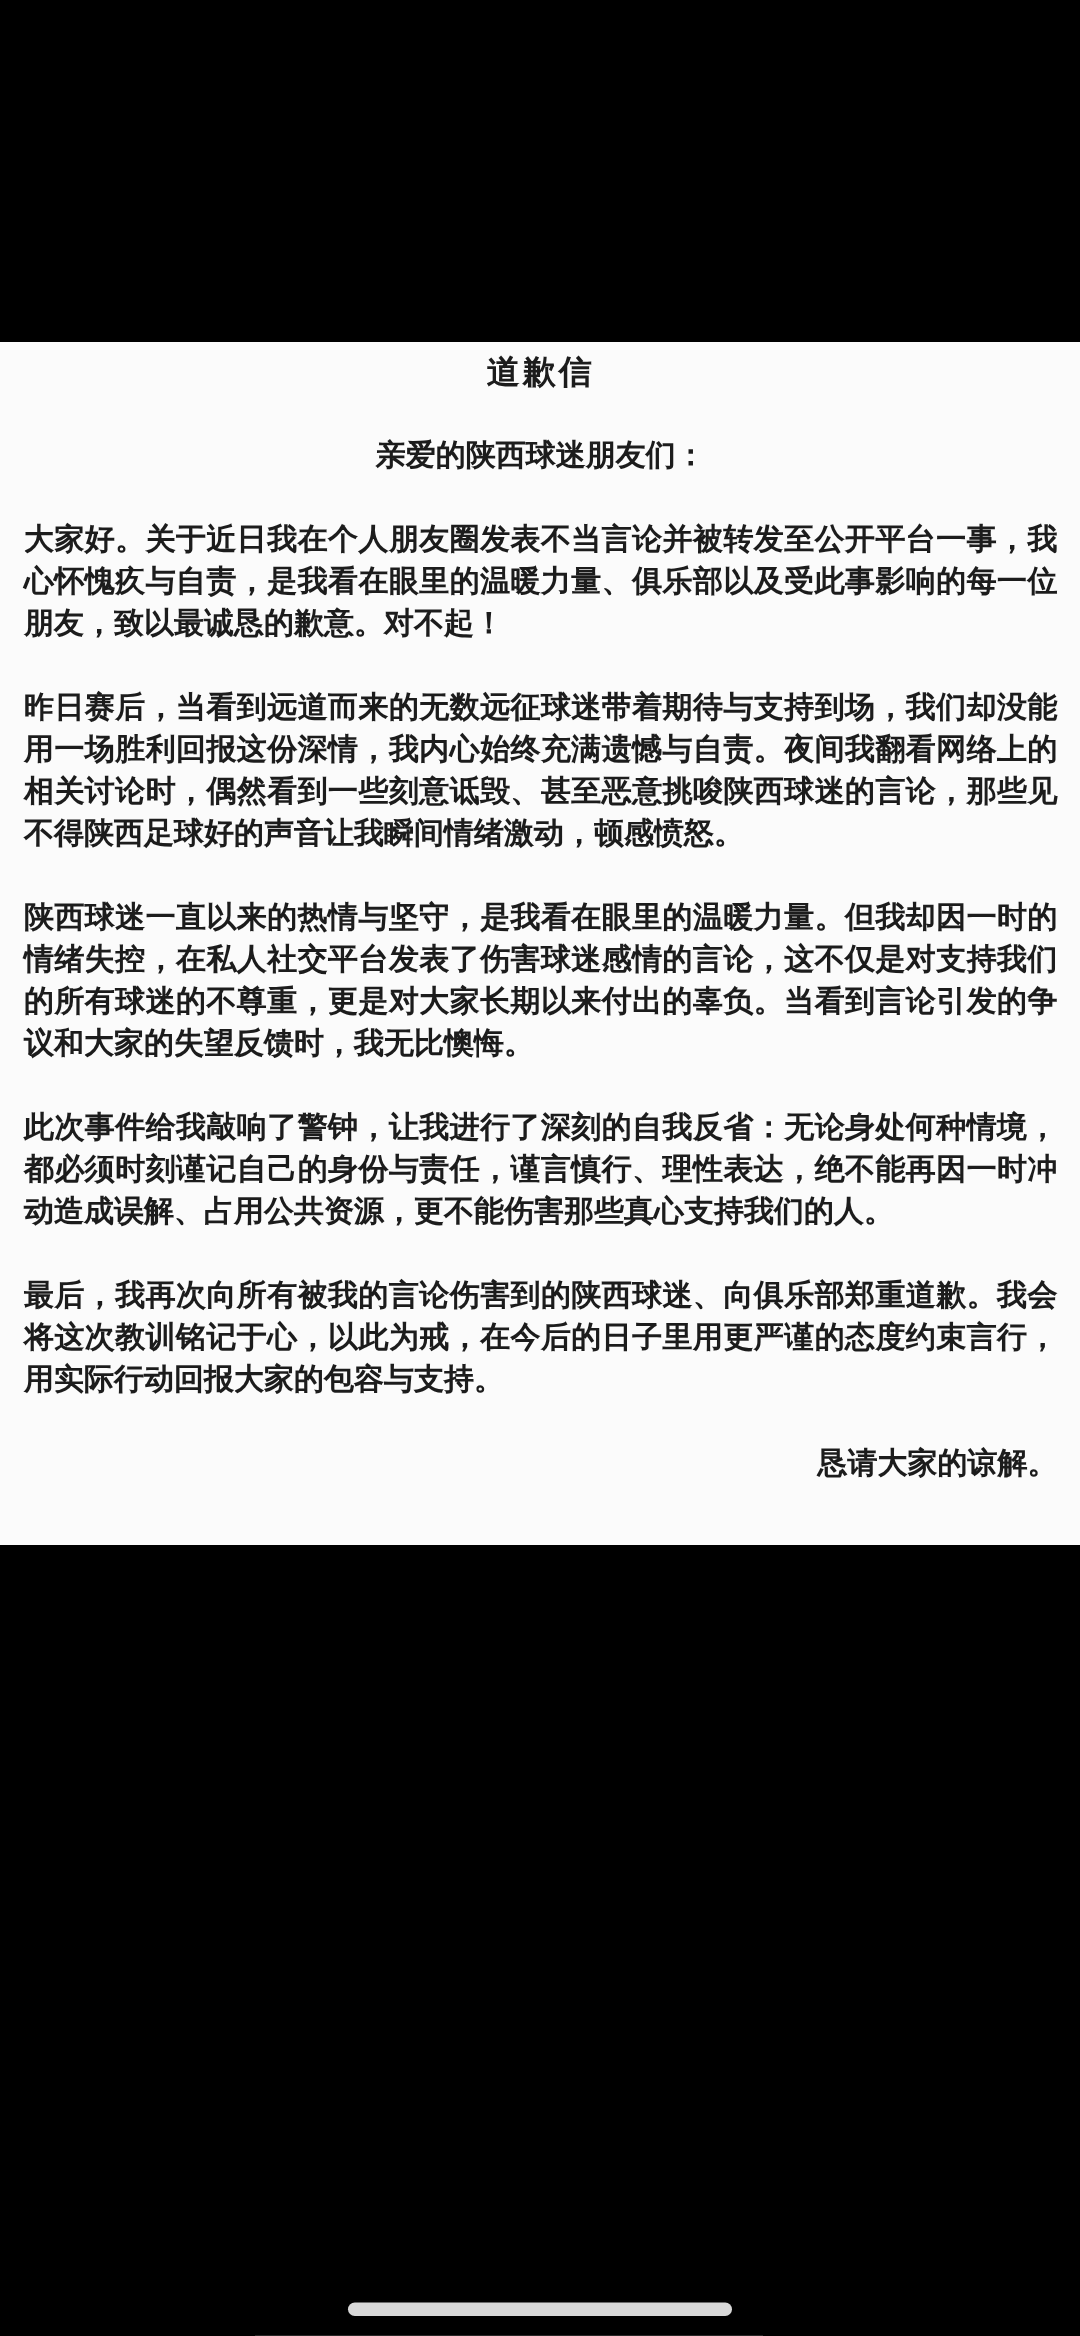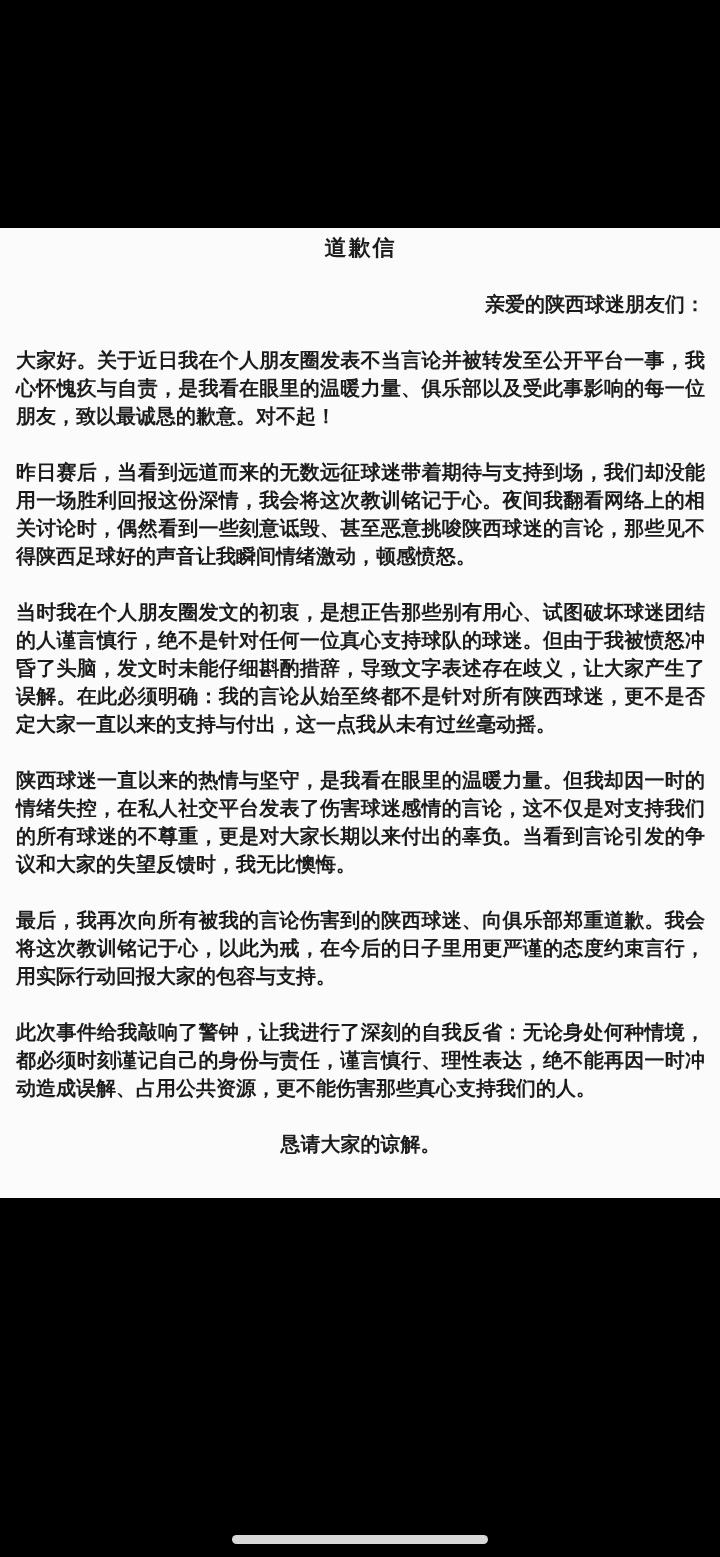--- a/index.html
+++ b/index.html
@@ -40,24 +40,24 @@
     margin: 0 0 28px 0;
     line-height: 28px;
     letter-spacing: 2px;
   }
   .paper p {
     margin: 0 0 28px 0;
     text-align: justify;
     text-justify: inter-ideograph;
   }
   .paper p.salutation {
-    text-align: right;
+    text-align: center;
   }
   .paper p.last-line {
-    text-align: center;
+    text-align: right;
   }
   .signature {
     text-align: right;
     margin: 0;
     line-height: 28px;
   }
   .letterbox-bottom {
     flex: 1 1 auto;
     background: #000000;
     position: relative;
@@ -79,25 +79,24 @@
 <div class="screen">
 
   <div class="letterbox-top"></div>
 
   <div class="paper">
     <div class="title">道歉信</div>
 
     <p class="salutation">亲爱的陕西球迷朋友们：</p>
 
     <p>大家好。关于近日我在个人朋友圈发表不当言论并被转发至公开平台一事，我心怀愧疚与自责，是我看在眼里的温暖力量、俱乐部以及受此事影响的每一位朋友，致以最诚恳的歉意。对不起！</p>
-    <p>昨日赛后，当看到远道而来的无数远征球迷带着期待与支持到场，我们却没能用一场胜利回报这份深情，我会将这次教训铭记于心。夜间我翻看网络上的相关讨论时，偶然看到一些刻意诋毁、甚至恶意挑唆陕西球迷的言论，那些见不得陕西足球好的声音让我瞬间情绪激动，顿感愤怒。</p>
-    <p>当时我在个人朋友圈发文的初衷，是想正告那些别有用心、试图破坏球迷团结的人谨言慎行，绝不是针对任何一位真心支持球队的球迷。但由于我被愤怒冲昏了头脑，发文时未能仔细斟酌措辞，导致文字表述存在歧义，让大家产生了误解。在此必须明确：我的言论从始至终都不是针对所有陕西球迷，更不是否定大家一直以来的支持与付出，这一点我从未有过丝毫动摇。</p>
+    <p>昨日赛后，当看到远道而来的无数远征球迷带着期待与支持到场，我们却没能用一场胜利回报这份深情，我内心始终充满遗憾与自责。夜间我翻看网络上的相关讨论时，偶然看到一些刻意诋毁、甚至恶意挑唆陕西球迷的言论，那些见不得陕西足球好的声音让我瞬间情绪激动，顿感愤怒。</p>
     <p>陕西球迷一直以来的热情与坚守，是我看在眼里的温暖力量。但我却因一时的情绪失控，在私人社交平台发表了伤害球迷感情的言论，这不仅是对支持我们的所有球迷的不尊重，更是对大家长期以来付出的辜负。当看到言论引发的争议和大家的失望反馈时，我无比懊悔。</p>
+    <p>此次事件给我敲响了警钟，让我进行了深刻的自我反省：无论身处何种情境，都必须时刻谨记自己的身份与责任，谨言慎行、理性表达，绝不能再因一时冲动造成误解、占用公共资源，更不能伤害那些真心支持我们的人。</p>
     <p>最后，我再次向所有被我的言论伤害到的陕西球迷、向俱乐部郑重道歉。我会将这次教训铭记于心，以此为戒，在今后的日子里用更严谨的态度约束言行，用实际行动回报大家的包容与支持。</p>
-    <p>此次事件给我敲响了警钟，让我进行了深刻的自我反省：无论身处何种情境，都必须时刻谨记自己的身份与责任，谨言慎行、理性表达，绝不能再因一时冲动造成误解、占用公共资源，更不能伤害那些真心支持我们的人。</p>
     <p class="last-line">恳请大家的谅解。</p>
 
   </div>
 
   <div class="letterbox-bottom">
     <div class="home-indicator"></div>
   </div>
 
 </div>
 

